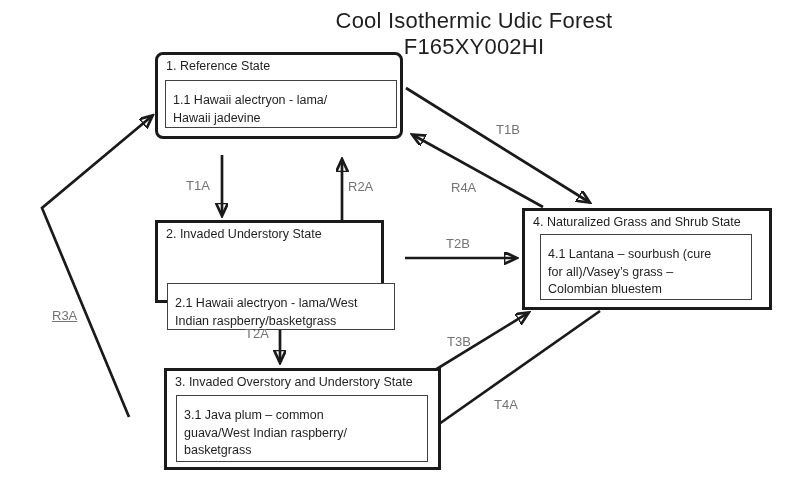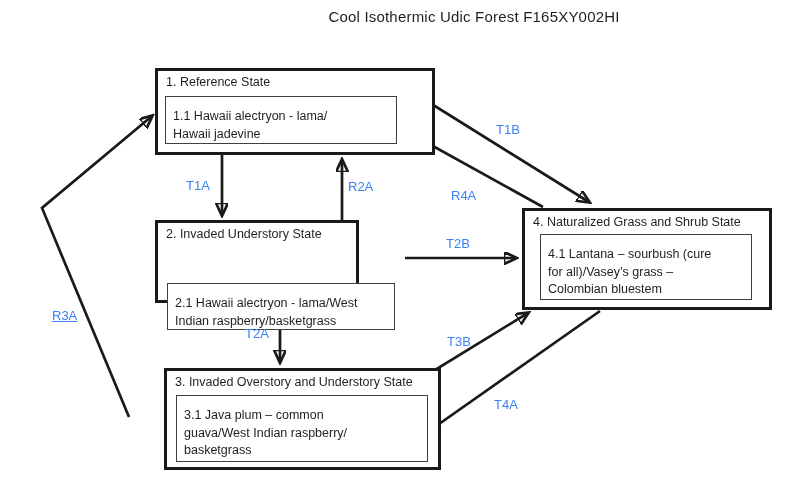--- a/index.html
+++ b/index.html
@@ -11,21 +11,21 @@
     font-family: "Liberation Sans", sans-serif;
     color: #1a1a1a;
     overflow: hidden;
   }
   .diagram-title {
     position: absolute;
     left: 278px;
     top: 8px;
     width: 392px;
     text-align: center;
-    font-size: 15px;
+    font-size: 22px;
     letter-spacing: 0.2px;
     color: #1f1f1f;
   }
   .arrows {
     position: absolute;
     left: 0; top: 0;
     width: 800px; height: 502px;
   }
   .arrows path {
     stroke: #1a1a1a;
@@ -48,37 +48,37 @@
     position: absolute;
     box-sizing: border-box;
     border: 1.5px solid #404040;
     background: #ffffff;
     font-size: 12.5px;
     line-height: 1.4;
     padding: 11px 7px;
     white-space: pre-line;
     color: #1f1f1f;
   }
-  #state-1 { left: 155px; top: 68px;  width: 280px; height: 87px;  }
+  #state-1 { left: 155px; top: 52px;  width: 248px; height: 87px; border-radius: 8px;  }
   #state-1 .community { left: 7px;  top: 25px; width: 232px; height: 48px; }
-  #state-2 { left: 155px; top: 220px; width: 204px; height: 83px;  }
+  #state-2 { left: 155px; top: 220px; width: 229px; height: 83px;  }
   #state-2 .community { left: 9px;  top: 20px; width: 228px; height: 47px; margin-top: 40px; }
   #state-3 { left: 128px; top: 368px; width: 277px; height: 102px; margin-left: 36px; }
   #state-3 .community { left: 9px;  top: 24px; width: 252px; height: 67px; }
   #state-4 { left: 522px; top: 208px; width: 250px; height: 102px; }
   #state-4 .community { left: 15px; top: 23px; width: 212px; height: 66px; }
   .tlabel {
     position: absolute;
     font-size: 13px;
-    color: #3b82f6;
+    color: #737373;
   }
   #lbl-t1a { left: 186px; top: 178px; }
   #lbl-r2a { left: 348px; top: 179px; }
   #lbl-t1b { left: 496px; top: 122px; }
-  #lbl-r4a { left: 451px; top: 188px; }
+  #lbl-r4a { left: 451px; top: 180px; }
   #lbl-t2a { left: 245px; top: 326px; }
   #lbl-t2b { left: 446px; top: 236px; }
   #lbl-r3a { left: 52px;  top: 308px; text-decoration: underline; }
   #lbl-t3b { left: 447px; top: 334px; }
   #lbl-t4a { left: 494px; top: 397px; }
 </style>
 </head>
 <body>
 
 <div class="canvas">

